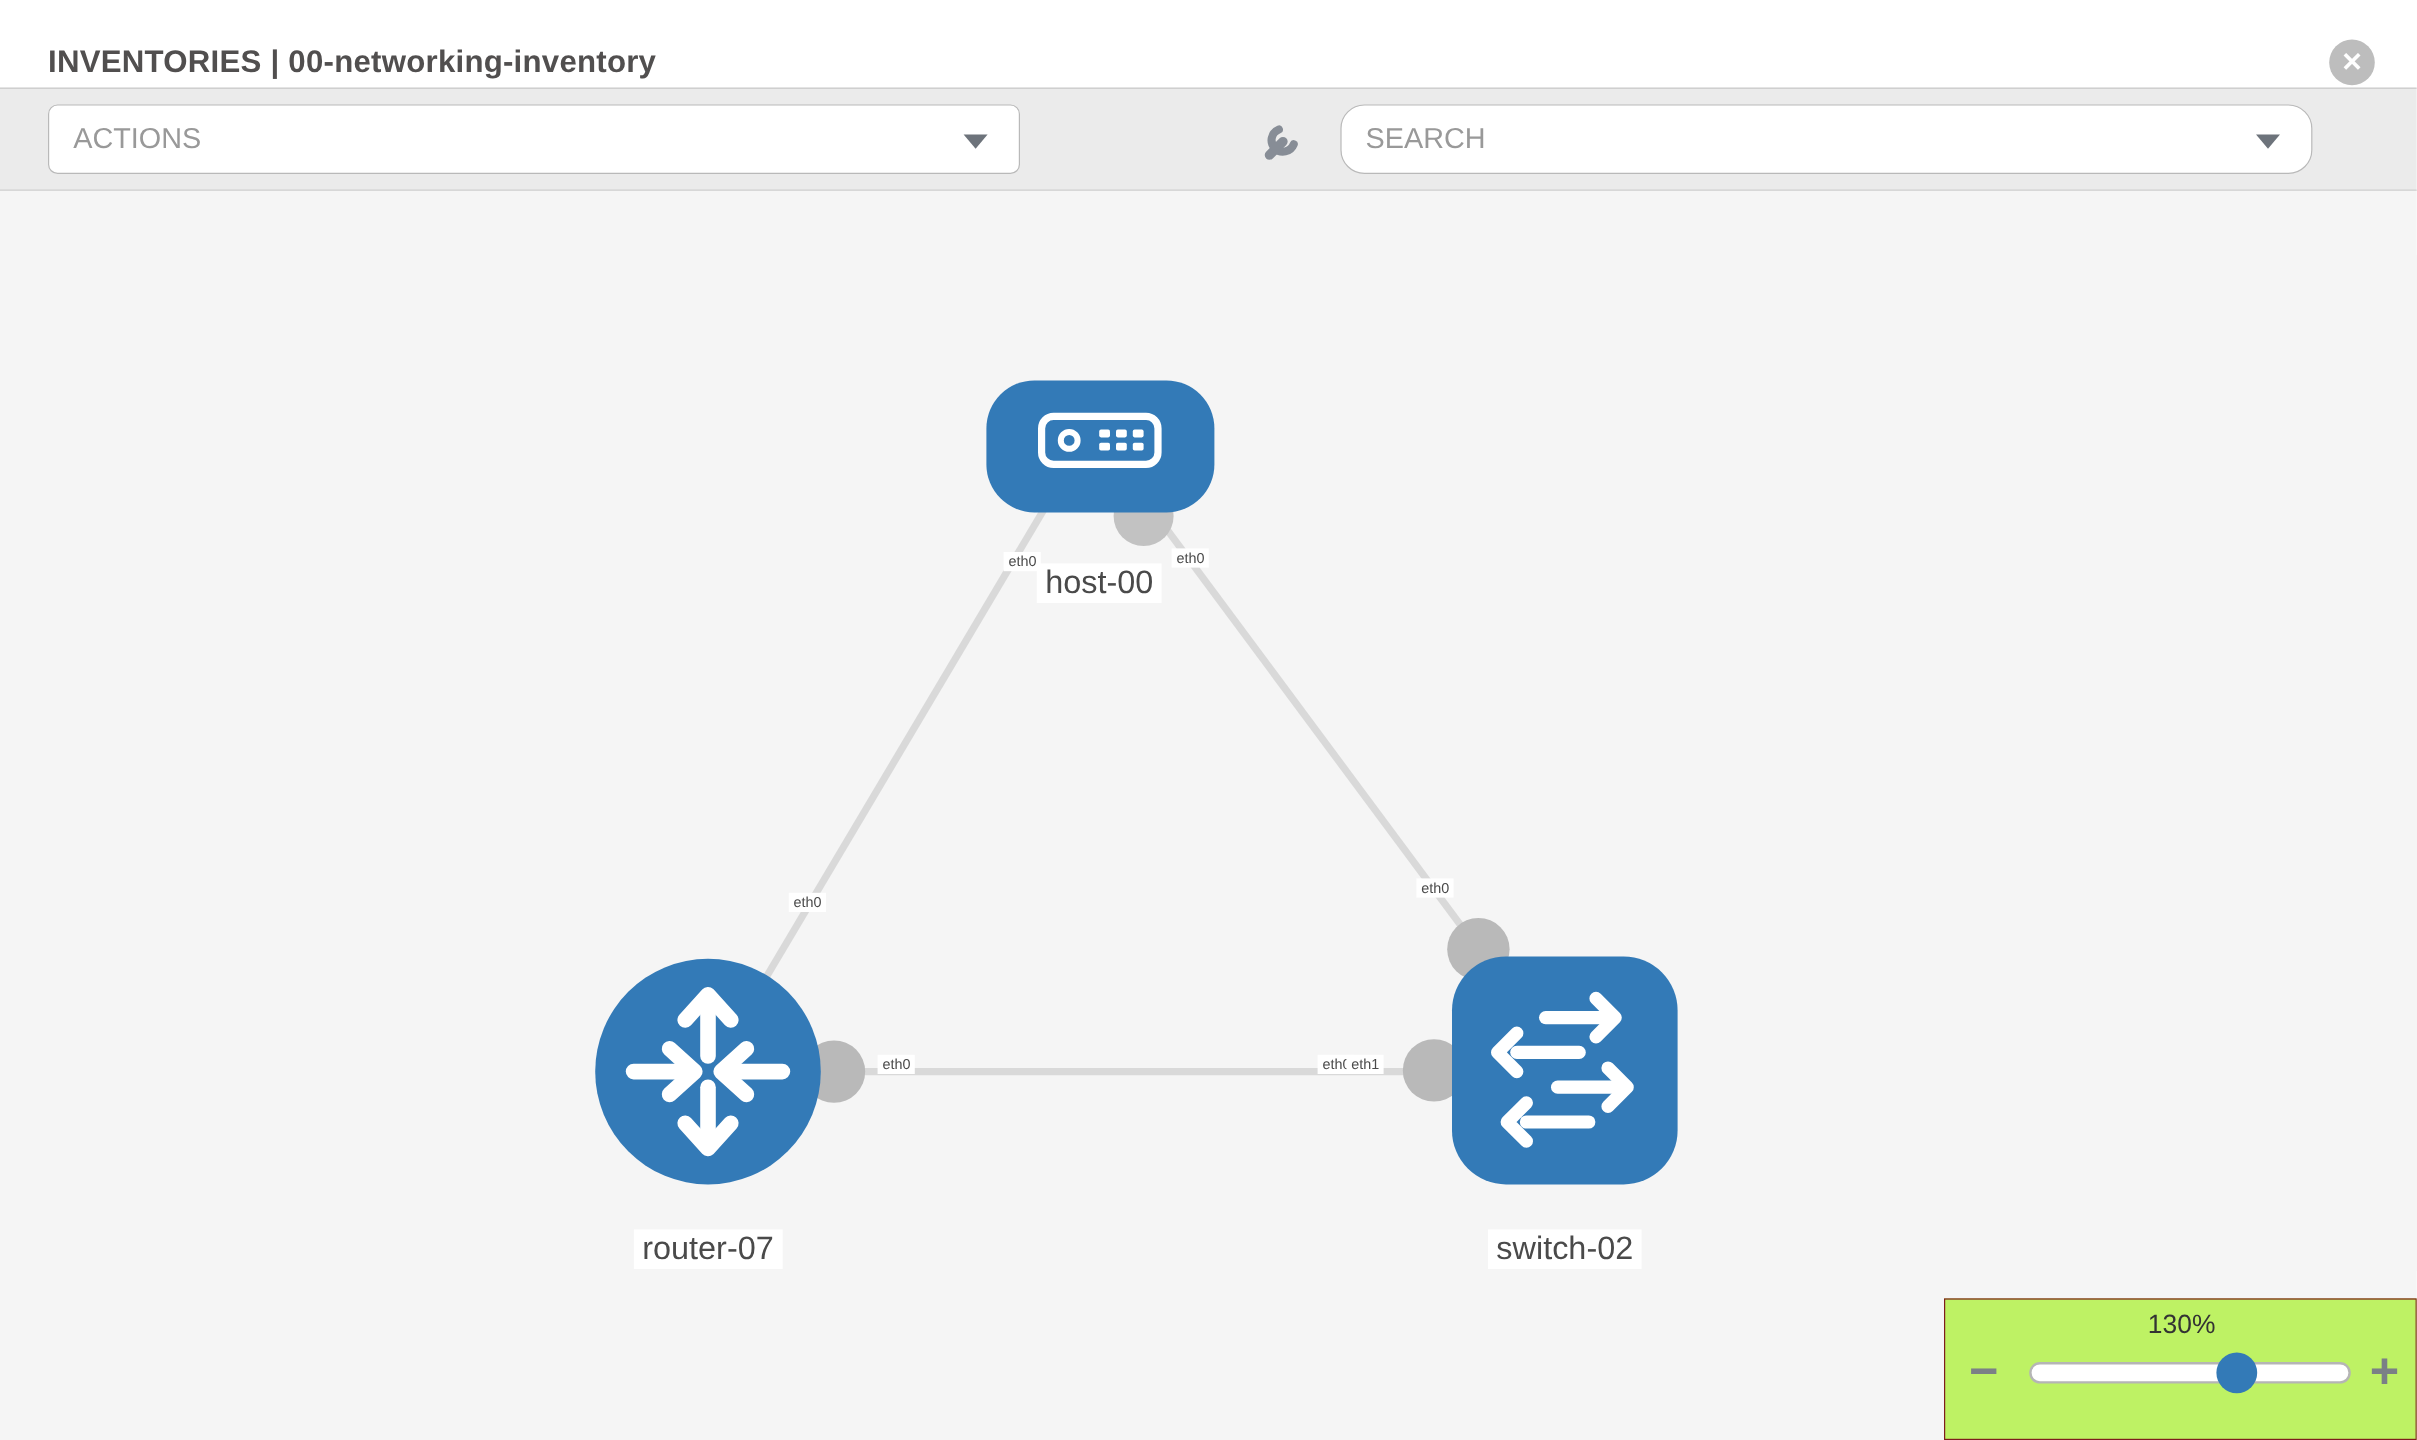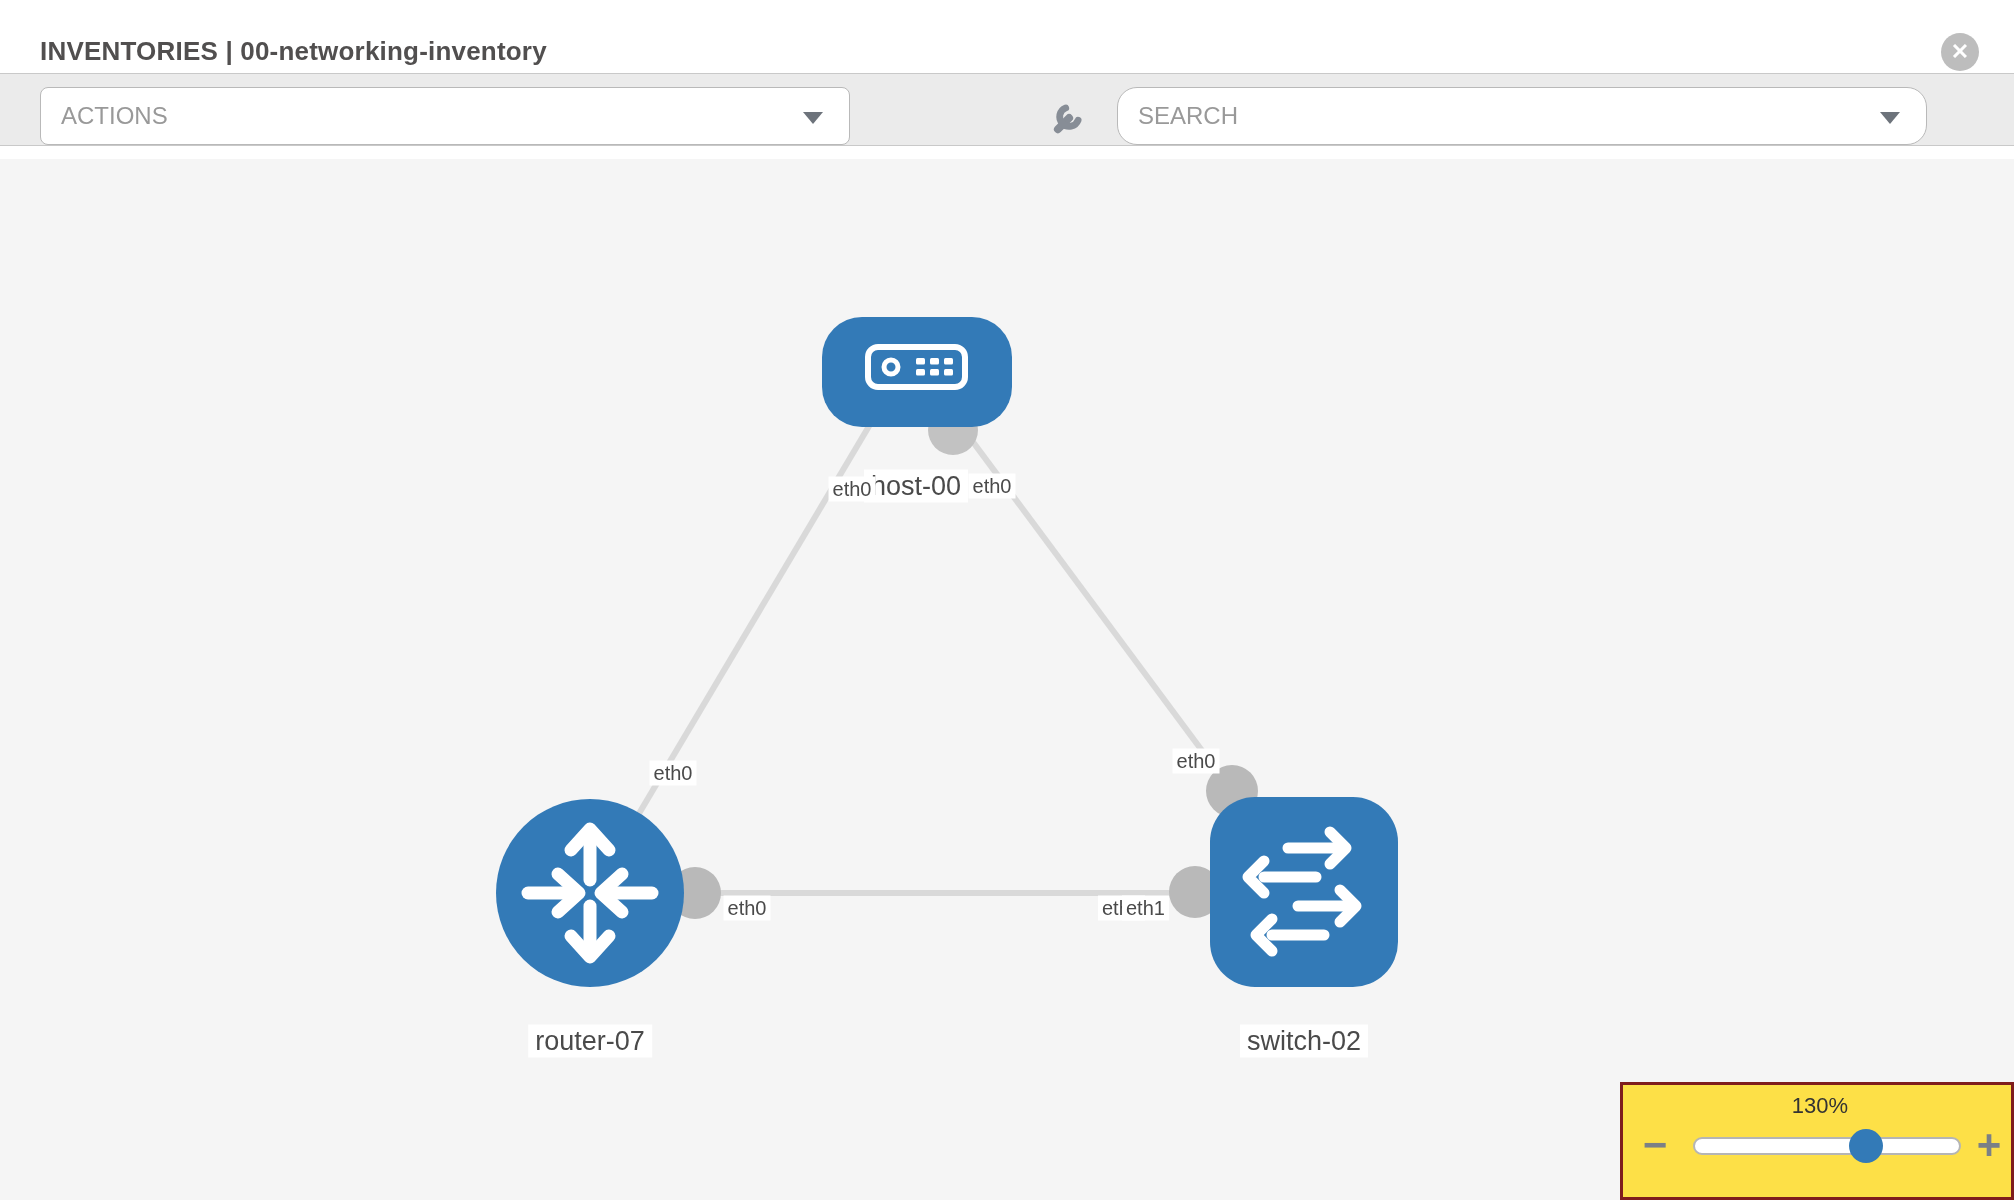--- a/index.html
+++ b/index.html
@@ -7,46 +7,46 @@
   #app { position:relative; width:2014px; height:1200px; }
 
   
   .header { position:absolute; left:0; top:0; width:2014px; height:73px; background:#ffffff;margin-top:16px; }
   .header-title { position:absolute; left:40px; top:20px; font-size:26px; font-weight:bold; color:#514f4f; letter-spacing:0.2px; }
   .close-btn { position:absolute; left:1941px; top:17px; width:38px; height:38px; border-radius:50%;
                background:#bdbdbd; color:#ffffff; font-size:22px; font-weight:bold; text-align:center;
                line-height:38px; cursor:pointer; }
 
   
-  .toolbar { position:absolute; left:0; top:73px; width:2014px; height:73px; background:#ebebeb;
+  .toolbar { position:absolute; left:0; top:73px; width:2014px; height:86px; background:#ebebeb;
              border-top:1px solid #c9c9c9; border-bottom:1px solid #c9c9c9;text-align:center; }
   .select-box { position:absolute; top:13px; height:58px; background:#ffffff; border:1px solid #b9b9b9;
                 border-radius:8px; cursor:pointer; }
   .select-box .select-label { position:absolute; left:20px; top:14px; font-size:24px; color:#999999; }
   .caret { position:absolute; right:26px; top:24px; width:0; height:0;
            border-left:10px solid transparent; border-right:10px solid transparent; border-top:12px solid #6d737b; }
   .actions-box { left:40px; width:810px; }
   .search-box { left:1117px; width:810px;border-radius:20px; }
   .tool-icon { position:absolute; top:26px; width:36px; height:36px; cursor:pointer; }
   .tool-icon svg { width:36px; height:36px; stroke:#878d96; fill:none; }
   .wrench { left:1050px; }
   .key { left:1116px; }
 
   
   .canvas { position:absolute; left:0; top:159px; width:2014px; height:1041px; background:#f5f5f5; }
   .canvas svg.topo { position:absolute; left:0; top:0; }
 
   .graph-label { position:absolute; background:#ffffff; color:#4a4a4a; white-space:nowrap; }
   .node-label { font-size:27px; padding:1px 7px; transform:translate(-50%,-50%);margin-top:27px; }
-  .iface-label { font-size:20px; padding:1px 4px; transform:translate(-50%,-50%);margin-top:21px; }
+  .iface-label { font-size:12px; padding:1px 4px; transform:translate(-50%,-50%); }
   .iface-label.edge-anchored { transform:translate(0,-50%); }
 
   
   .zoom-panel { position:absolute; left:1620px; top:1082px; width:394px; height:118px;
-                background:#fde047; border:3px solid #7f1d1d; }
+                background:#bef264; border:1px solid #7f1d1d; }
   .zoom-level { position:absolute; left:0; top:8px; width:394px; text-align:center; font-size:22px; color:#333333; }
   .zoom-minus, .zoom-plus { position:absolute; top:36px; width:40px; height:48px; text-align:center;
                             font-size:42px; font-weight:bold; color:#7b8086; line-height:48px; cursor:pointer; }
   .zoom-minus { left:12px; }
   .zoom-plus { left:346px; }
   .zoom-track { position:absolute; left:70px; top:52px; width:268px; height:18px; background:#ffffff;
                 border:2px solid #b5b5b5; border-radius:10px; cursor:pointer; }
   .zoom-thumb { position:absolute; left:226px; top:44px; width:34px; height:34px; border-radius:50%;
                 background:#337ab7; cursor:pointer; }
 </style>

